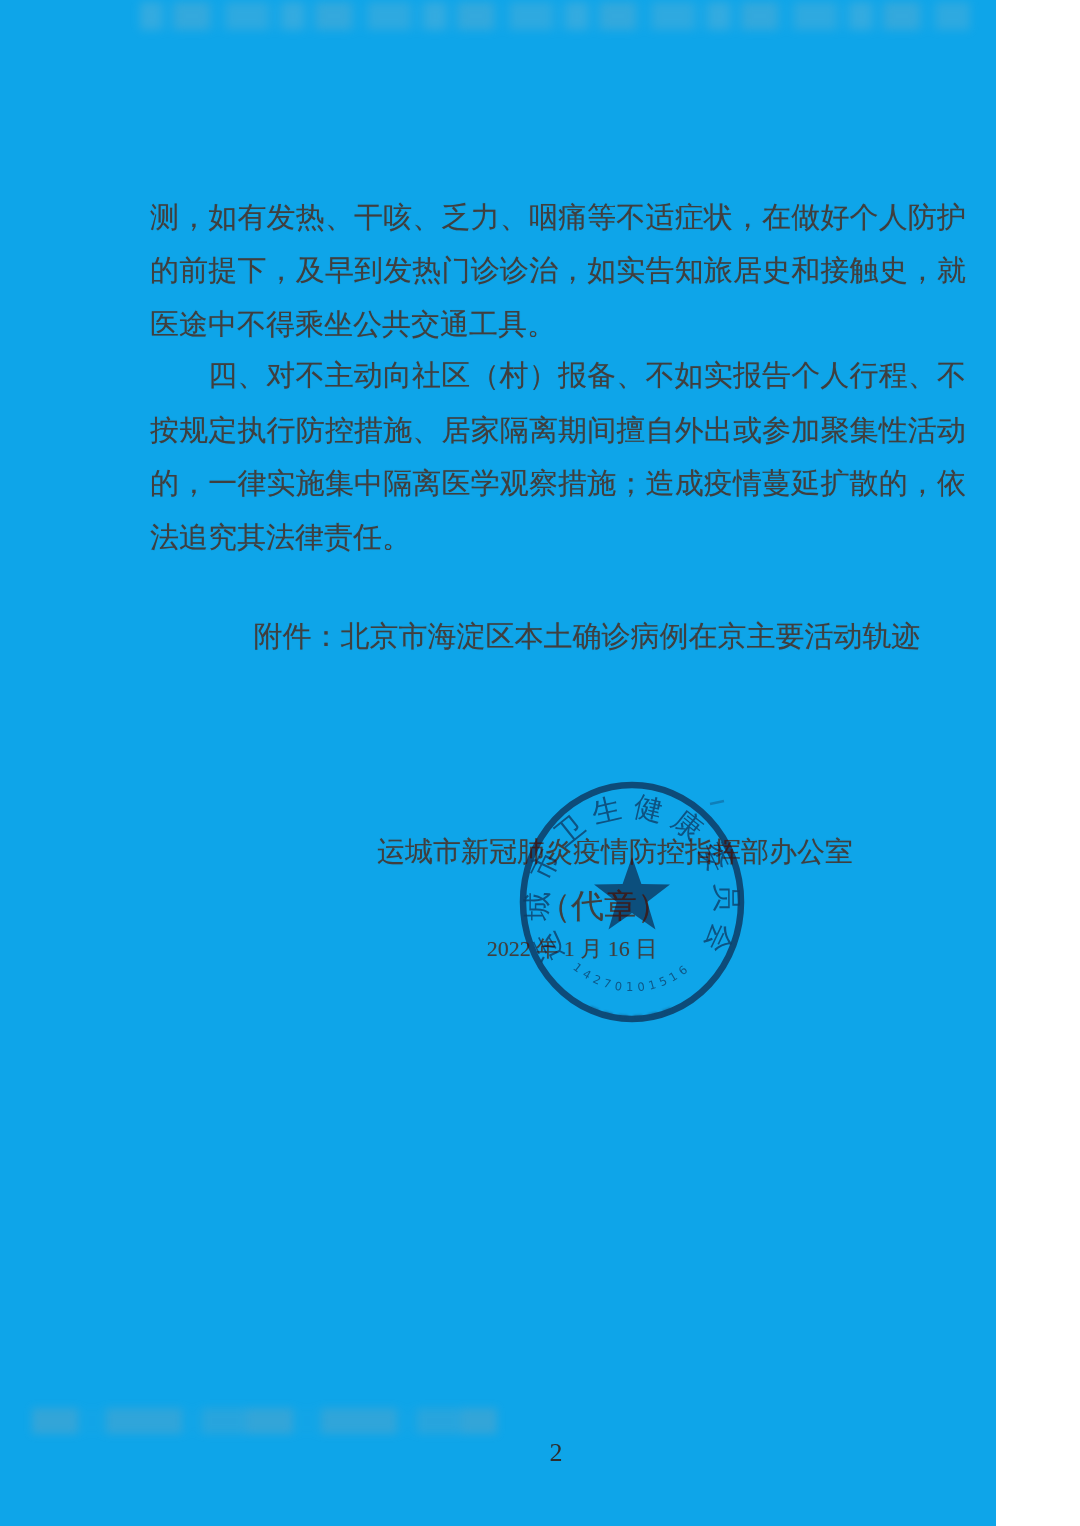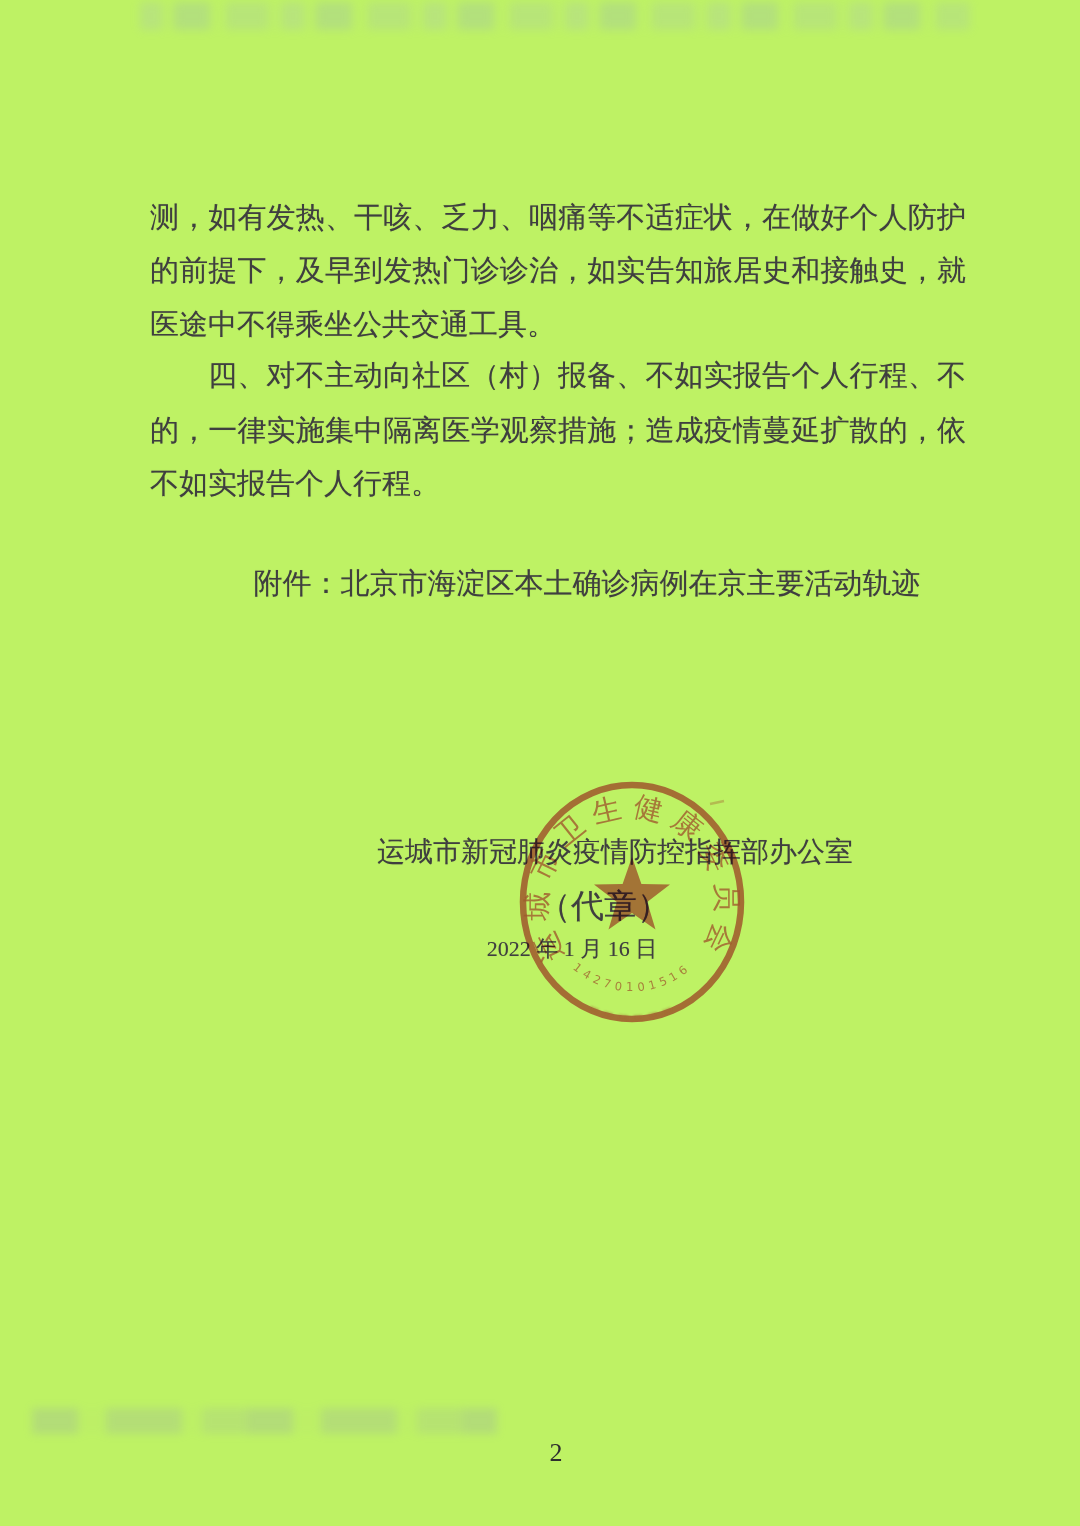--- a/index.html
+++ b/index.html
@@ -1,23 +1,23 @@
 <!DOCTYPE html>
 <html><head>
 <meta charset="utf-8">
 <style>
   * { margin: 0; padding: 0; box-sizing: border-box; }
   html, body { width: 1080px; height: 1526px; background: #ffffff; overflow: hidden; }
   body { font-family: "Liberation Serif", "DejaVu Serif", serif; }
 
   .page {
     position: relative;
-    width: 1080px;
+    width: 996px;
     height: 1526px;
-    background: #bef264;
+    background: #0ea5e9;
   }
 
   
   .artifact-top {
     position: absolute;
     left: 140px; top: 2px;
     width: 830px; height: 28px;
     background: repeating-linear-gradient(90deg,
       rgba(165,188,196,0.45) 0 22px,
       rgba(165,188,196,0.08) 22px 34px,
@@ -100,22 +100,23 @@
 
 <div class="page">
 
   <div class="artifact-top"></div>
 
   <div class="body-text">
       <div class="line justify">测，如有发热、干咳、乏力、咽痛等不适症状，在做好个人防护</div>
       <div class="line justify">的前提下，及早到发热门诊诊治，如实告知旅居史和接触史，就</div>
       <div class="line">医途中不得乘坐公共交通工具。</div>
       <div class="line justify indent">四、对不主动向社区（村）报备、不如实报告个人行程、不</div>
+      <div class="line justify">按规定执行防控措施、居家隔离期间擅自外出或参加聚集性活动</div>
       <div class="line justify">的，一律实施集中隔离医学观察措施；造成疫情蔓延扩散的，依</div>
-      <div class="line">不如实报告个人行程。</div>
+      <div class="line">法追究其法律责任。</div>
       <div class="line indent gap">附件：北京市海淀区本土确诊病例在京主要活动轨迹</div>
     </div>
 
   <div class="sig-line sig-org">运城市新冠肺炎疫情防控指挥部办公室</div>
   <div class="sig-line sig-note">（代章）</div>
   <div class="sig-line sig-date">2022 年 1 月 16 日</div>
 
   <svg class="stamp" viewBox="-120 -126 240 252" xmlns="http://www.w3.org/2000/svg">
     <defs>
       <path id="seal-arc" d="M -69.6,48.8 A 85,85 0 1 1 69.6,48.8" fill="none"></path>

